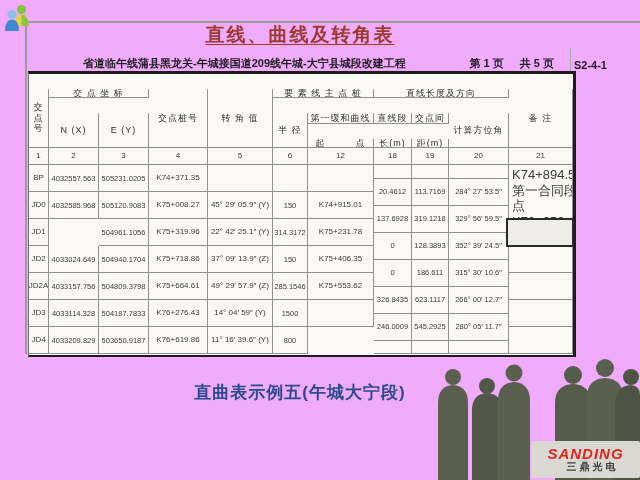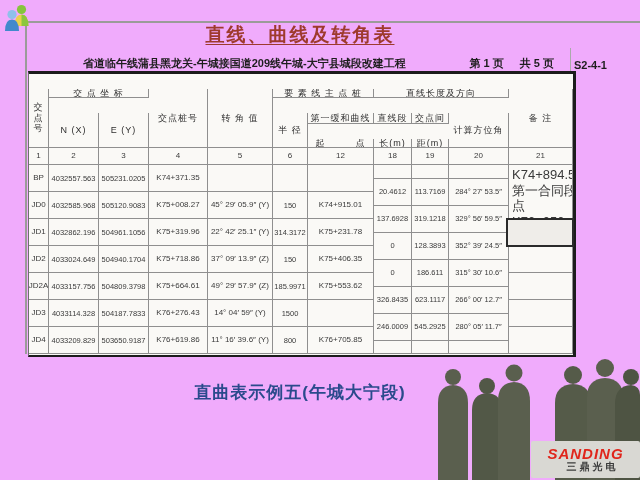--- a/index.html
+++ b/index.html
@@ -120,58 +120,56 @@
 
     <div class="c" style="grid-area:7/1/9/2">JD0</div>
     <div class="c sm" style="grid-area:7/2/9/3">4032585.968</div>
     <div class="c sm" style="grid-area:7/3/9/4">505120.9083</div>
     <div class="c" style="grid-area:7/4/9/5">K75+008.27</div>
     <div class="c" style="grid-area:7/5/9/6">45° 29′ 05.9″ (Y)</div>
     <div class="c sm" style="grid-area:7/6/9/7">150</div>
     <div class="c" style="grid-area:7/7/9/8">K74+915.01</div>
 
     <div class="c" style="grid-area:9/1/11/2">JD1</div>
-    <div class="c sm" style="grid-area:9/2/11/3">4032862.196</div>
     <div class="c sm" style="grid-area:9/3/11/4">504961.1056</div>
     <div class="c" style="grid-area:9/4/11/5">K75+319.96</div>
     <div class="c" style="grid-area:9/5/11/6">22° 42′ 25.1″ (Y)</div>
     <div class="c sm" style="grid-area:9/6/11/7">314.3172</div>
     <div class="c" style="grid-area:9/7/11/8">K75+231.78</div>
 
     <div class="c" style="grid-area:11/1/13/2">JD2</div>
     <div class="c sm" style="grid-area:11/2/13/3">4033024.649</div>
     <div class="c sm" style="grid-area:11/3/13/4">504940.1704</div>
     <div class="c" style="grid-area:11/4/13/5">K75+718.86</div>
     <div class="c" style="grid-area:11/5/13/6">37° 09′ 13.9″ (Z)</div>
     <div class="c sm" style="grid-area:11/6/13/7">150</div>
     <div class="c" style="grid-area:11/7/13/8">K75+406.35</div>
 
     <div class="c" style="grid-area:13/1/15/2">JD2A</div>
     <div class="c sm" style="grid-area:13/2/15/3">4033157.756</div>
     <div class="c sm" style="grid-area:13/3/15/4">504809.3798</div>
     <div class="c" style="grid-area:13/4/15/5">K75+664.61</div>
     <div class="c" style="grid-area:13/5/15/6">49° 29′ 57.9″ (Z)</div>
-    <div class="c sm" style="grid-area:13/6/15/7">185.9971</div>
+    <div class="c sm" style="grid-area:13/6/15/7">285.1546</div>
     <div class="c" style="grid-area:13/7/15/8">K75+553.62</div>
 
     <div class="c" style="grid-area:15/1/17/2">JD3</div>
     <div class="c sm" style="grid-area:15/2/17/3">4033114.328</div>
     <div class="c sm" style="grid-area:15/3/17/4">504187.7833</div>
     <div class="c" style="grid-area:15/4/17/5">K76+276.43</div>
     <div class="c" style="grid-area:15/5/17/6">14° 04′ 59″ (Y)</div>
     <div class="c sm" style="grid-area:15/6/17/7">1500</div>
     <div class="c" style="grid-area:15/7/17/8"></div>
 
     <div class="c" style="grid-area:17/1/19/2">JD4</div>
     <div class="c sm" style="grid-area:17/2/19/3">4033209.829</div>
     <div class="c sm" style="grid-area:17/3/19/4">503650.9187</div>
     <div class="c" style="grid-area:17/4/19/5">K76+619.86</div>
     <div class="c" style="grid-area:17/5/19/6">11° 16′ 39.6″ (Y)</div>
     <div class="c sm" style="grid-area:17/6/19/7">800</div>
-    <div class="c" style="grid-area:17/7/19/8">K76+705.85</div>
 
     <div class="c" style="grid-area:5/8/6/9"></div>
     <div class="c" style="grid-area:5/9/6/10"></div>
     <div class="c" style="grid-area:5/10/6/11"></div>
 
     <div class="c sm" style="grid-area:6/8/8/9">20.4612</div>
     <div class="c sm" style="grid-area:6/9/8/10">113.7169</div>
     <div class="c nw" style="grid-area:6/10/8/11">284° 27′ 53.5″</div>
 
     <div class="c sm" style="grid-area:8/8/10/9">137.6928</div>

